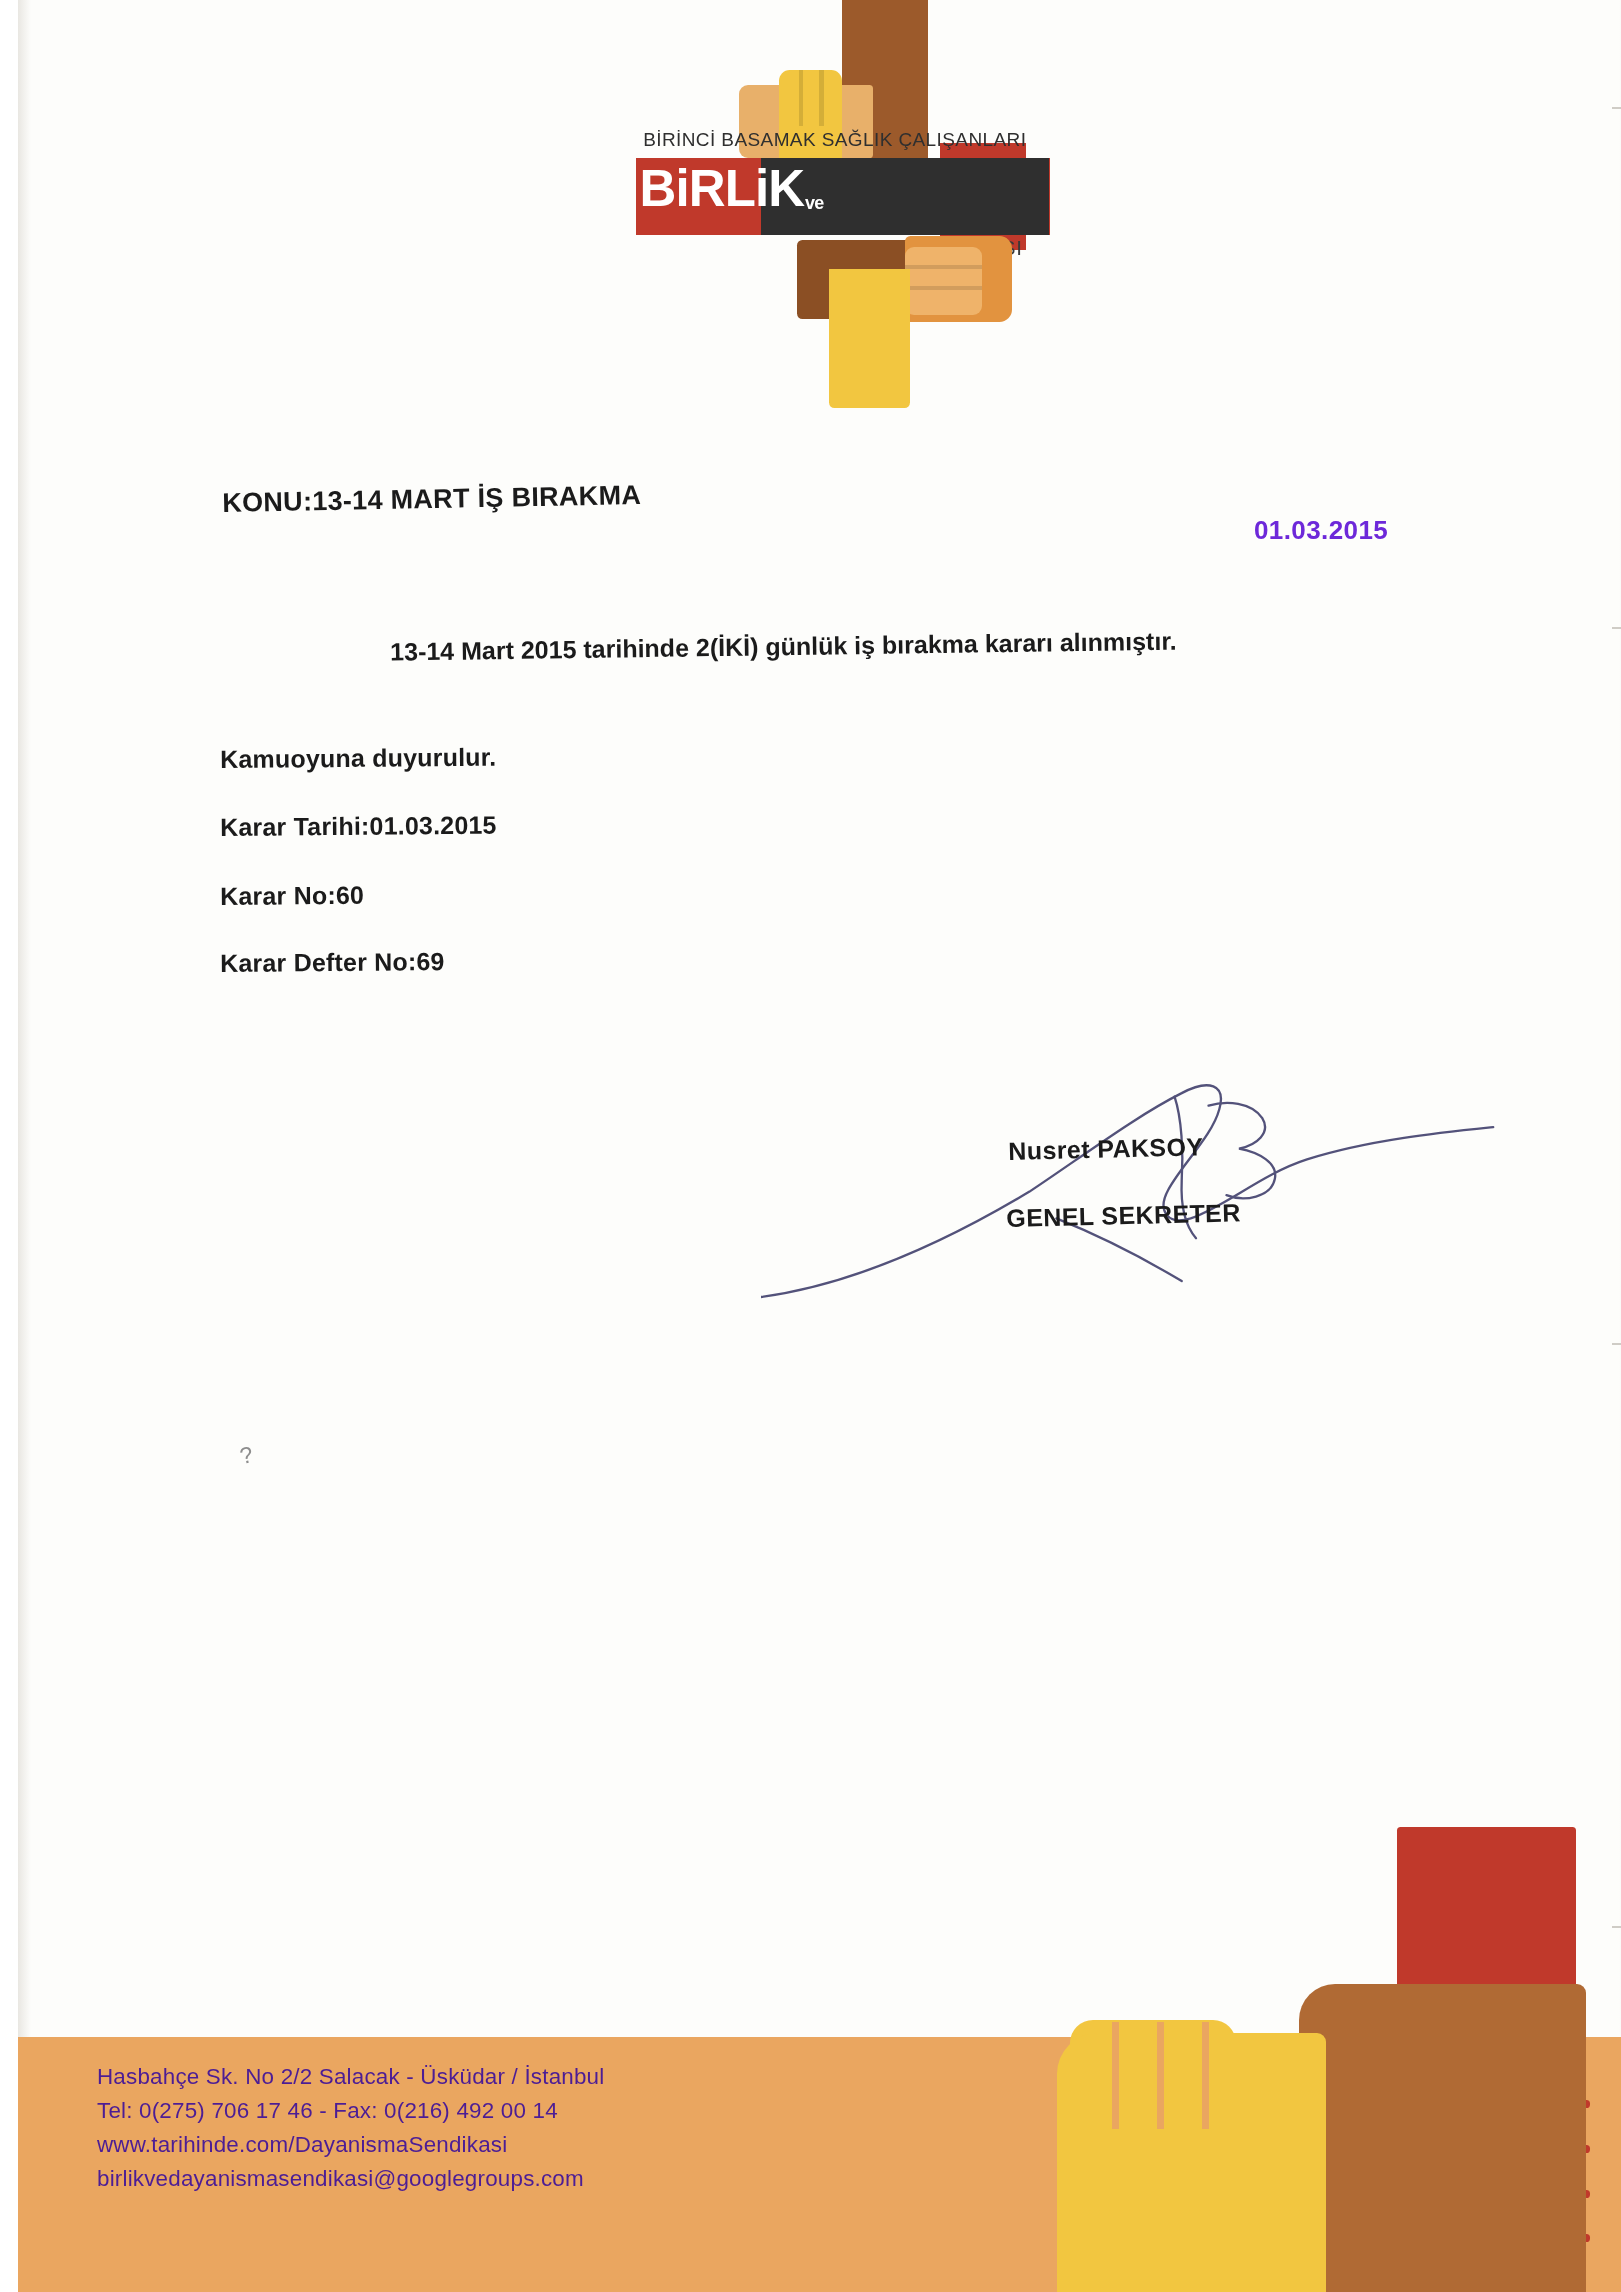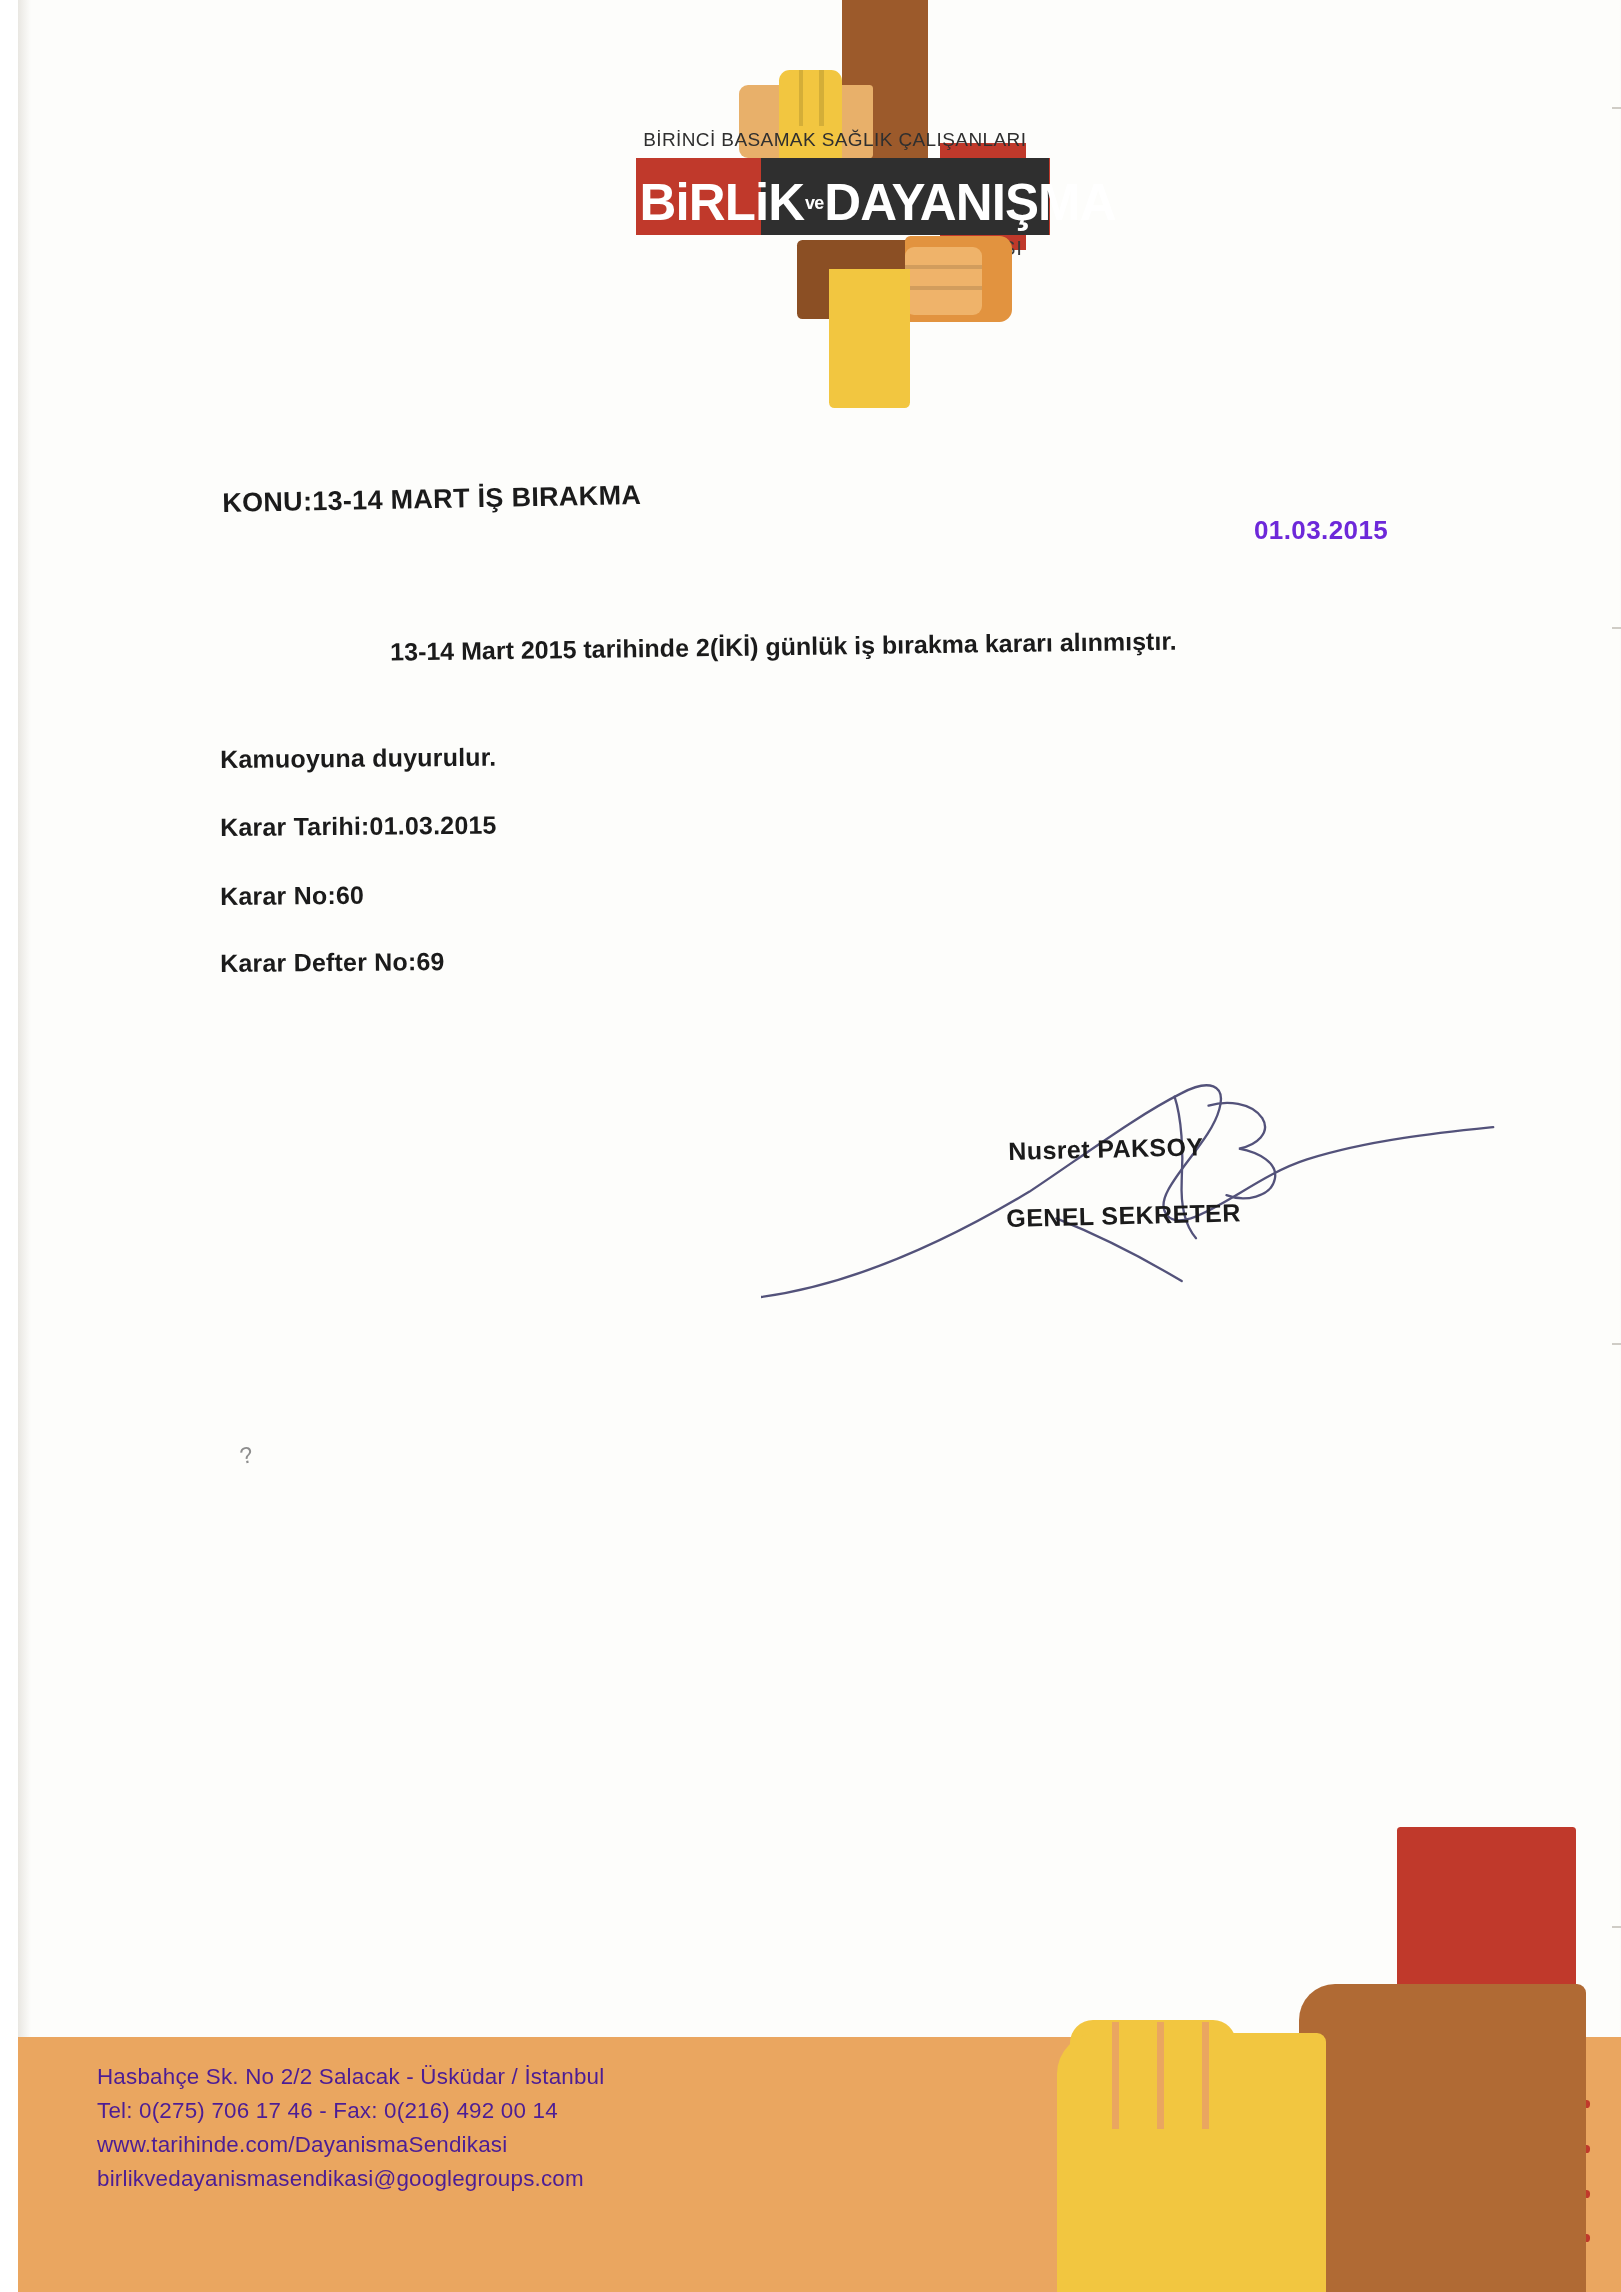--- a/index.html
+++ b/index.html
@@ -95,21 +95,21 @@
     letter-spacing: 0.4px;
     color: #2f2f2f;
     font-family: "Liberation Sans", sans-serif;
     white-space: nowrap;
   }
   .brand-main {
     position: absolute;
     left: 3.6px; top: 159px;
     height: 73px;
     display: flex;
-    align-items: flex-end;
+    align-items: flex-start;
     font-size: 51px;
     font-weight: 700;
     letter-spacing: -0.9px;
     color: #ffffff;
     font-family: "Liberation Sans", sans-serif;
     white-space: nowrap;
   }
   .brand-ve {
     font-size: 18px;
     font-weight: 700;
@@ -330,21 +330,20 @@
     </div>
 
     <div class="red-bar"></div>
     <div class="dark-bar"></div>
 
     <div class="brand-top-line">BİRİNCİ BASAMAK SAĞLIK ÇALIŞANLARI</div>
 
     <div class="brand-main">
       <span>BiRLiK</span>
       <span class="brand-ve">ve</span>
-      <span>DAYANIŞMA</span>
     </div>
 
     <div class="brand-sub">SENDİKASI</div>
 
     <div class="hand hand-brown-low"></div>
     <div class="hand hand-orange-low"></div>
     <div class="hand fingers-low">
       <div class="finger-line" style="left:0; top:18px; width:77px; height:3.6px;"></div>
       <div class="finger-line" style="left:0; top:39px; width:77px; height:3.6px;"></div>
     </div>

